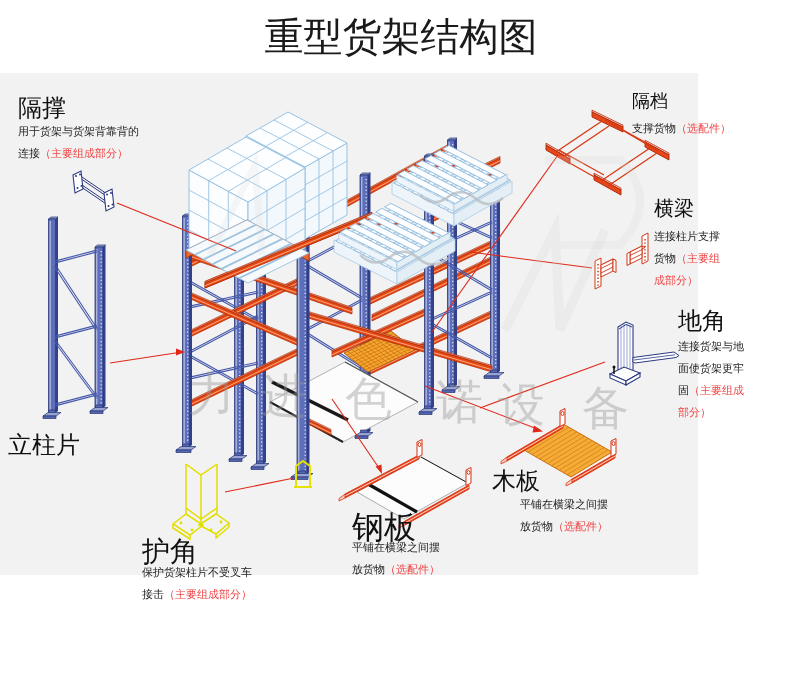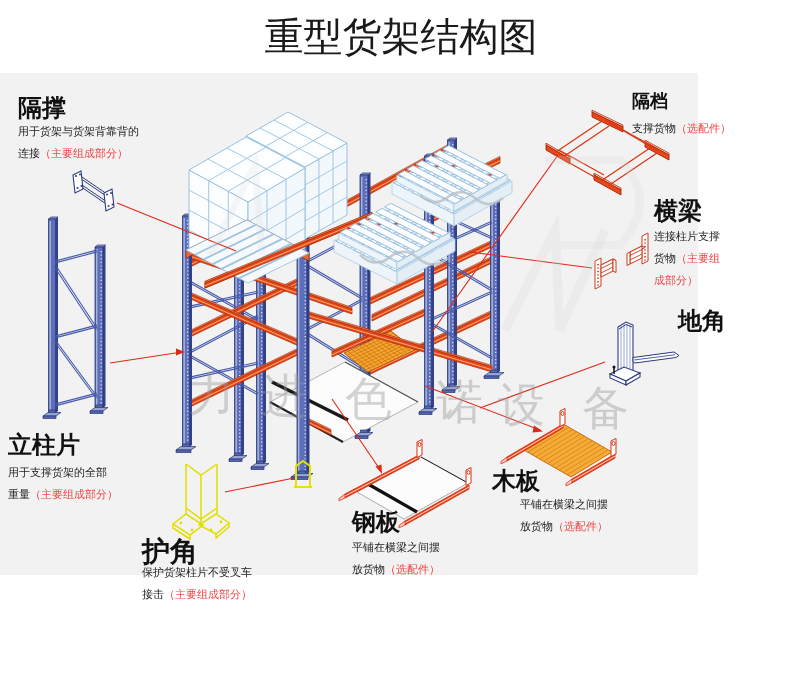--- a/index.html
+++ b/index.html
@@ -1,18 +1,18 @@
 <!DOCTYPE html>
 <html><head><meta charset="utf-8">
 <style>
 html,body{margin:0;padding:0;width:790px;height:692px;background:#fff;font-family:"Liberation Sans",sans-serif;overflow:hidden}
 #wrap{position:relative;width:634px;height:692px}
 #panel{position:absolute;left:0;top:73px;width:698px;height:502px;background:#f2f2f2}
 #title{position:absolute;left:6px;top:10px;width:790px;text-align:center;font-size:39px;color:#1a1a1a}
-.h{position:absolute;font-weight:bold;color:#111;white-space:nowrap}
+.h{position:absolute;font-weight:normal;color:#111;white-space:nowrap}
 .b{position:absolute;font-size:11px;line-height:22px;color:#1c1c1c;white-space:nowrap}
 .r{color:#ef4444}
 </style></head>
 <body>
 <div id="wrap">
 <div id="panel"></div>
 <div id="title">重型货架结构图</div>
 <svg width="790" height="692" viewBox="0 0 790 692" style="position:absolute;left:0;top:0">
 <polygon points="48.5,219.0 51.0,217.0 58.0,217.0 55.5,219.0" fill="#97a3d2" stroke="#273573" stroke-width="0.7"></polygon>
       <polygon points="55.5,219.0 58.0,217.0 58.0,411.0 55.5,413.0" fill="#33408a"></polygon>
@@ -418,23 +418,23 @@
       <text x="498" y="421" font-size="47" fill="#9a9a9a" opacity="0.42" font-family="Liberation Sans,sans-serif">设</text>
       <text x="582" y="424" font-size="47" fill="#9a9a9a" opacity="0.42" font-family="Liberation Sans,sans-serif">备</text>
       <path d="M505,330 L555,230 L560,330 L605,230" fill="none" stroke="#d0d0d0" stroke-width="9" opacity="0.22"></path>
       <path d="M545,160 L620,160 Q660,200 620,245 L560,245" fill="none" stroke="#d4d4d4" stroke-width="8" opacity="0.22"></path>
       <path d="M210,255 L255,165 L262,255" fill="none" stroke="#d8d8d8" stroke-width="7" opacity="0.2"></path>
 </svg>
 <div class="h" style="left:18px;top:92px;font-size:24px">隔撑</div>
     <div class="b" style="left:18px;top:120px">用于货架与货架背靠背的<br>连接<span class="r">（主要组成部分）</span></div>
     <div class="h" style="left:632px;top:89px;font-size:18px">隔档</div>
     <div class="b" style="left:632px;top:117px">支撑货物<span class="r">（选配件）</span></div>
-    <div class="h" style="left:654px;top:195px;font-size:24px">横梁</div>
+    <div class="h" style="left:654px;top:195px;font-size:20px">横梁</div>
     <div class="b" style="left:654px;top:225px">连接柱片支撑<br>货物<span class="r">（主要组</span><br><span class="r">成部分）</span></div>
     <div class="h" style="left:678px;top:305px;font-size:24px">地角</div>
+    <div class="b" style="left:678px;top:335px">连接货架与地<br>面使货架更牢<br>固<span class="r">（主要组成</span><br><span class="r">部分）</span></div>
     <div class="h" style="left:8px;top:429px;font-size:24px">立柱片</div>
-    <div class="b" style="left:8px;top:461px">用于支撑货架的全部<br>重量<span class="r">（主要组成部分）</span></div>
     <div class="h" style="left:142px;top:533px;font-size:28px">护角</div>
     <div class="b" style="left:142px;top:561px">保护货架柱片不受叉车<br>接击<span class="r">（主要组成部分）</span></div>
-    <div class="h" style="left:352px;top:506px;font-size:24px">钢板</div>
+    <div class="h" style="left:352px;top:506px;font-size:32px">钢板</div>
     <div class="b" style="left:352px;top:536px">平铺在横梁之间摆<br>放货物<span class="r">（选配件）</span></div>
     <div class="h" style="left:492px;top:465px;font-size:24px">木板</div>
     <div class="b" style="left:520px;top:493px">平铺在横梁之间摆<br>放货物<span class="r">（选配件）</span></div>
 </div>
 </body></html>

